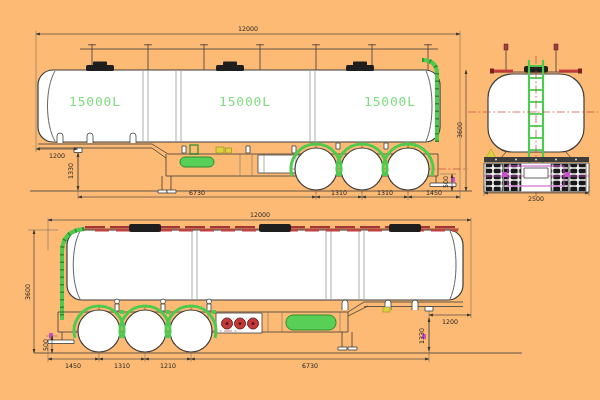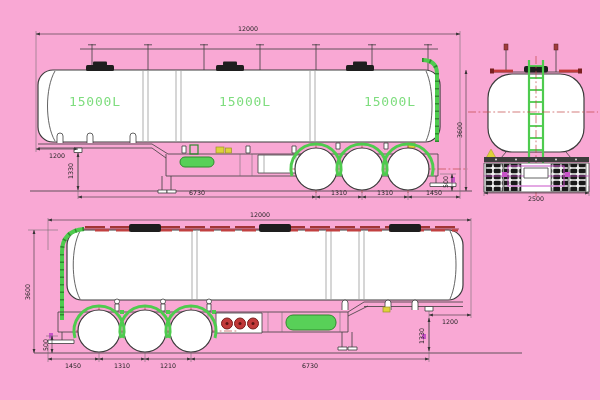--- a/index.html
+++ b/index.html
@@ -1,16 +1,16 @@
 <!DOCTYPE html>
 <html><head>
 <meta charset="utf-8">
 <style>
   html,body{margin:0;padding:0;background:#fff;}
-  .stage{width:600px;height:400px;background:#f9a8d4;overflow:hidden;position:relative;}
+  .stage{width:600px;height:400px;background:#fdba74;overflow:hidden;position:relative;}
   svg{display:block;}
   text{user-select:none;}
   .dim{font-family:"DejaVu Sans",sans-serif;font-size:6.3px;fill:#242424;text-anchor:middle;}
   .cap{font-family:"DejaVu Sans Mono",monospace;font-size:13px;fill:#7edd7e;letter-spacing:.8px;text-anchor:middle;}
   .o{stroke:#3c3c3c;fill:none;stroke-width:1.2;stroke-linejoin:round;}
   .o2{stroke:#3c3c3c;fill:none;stroke-width:.8;stroke-linejoin:round;}
   .t{stroke:#6a6a6a;fill:none;stroke-width:.55;}
   .d{stroke:#333;fill:none;stroke-width:.6;}
   .cl{stroke:#c24545;stroke-width:.7;fill:none;stroke-dasharray:8 2.5 1.8 2.5;}
   .gA{stroke:#4ecb4e;fill:none;}

